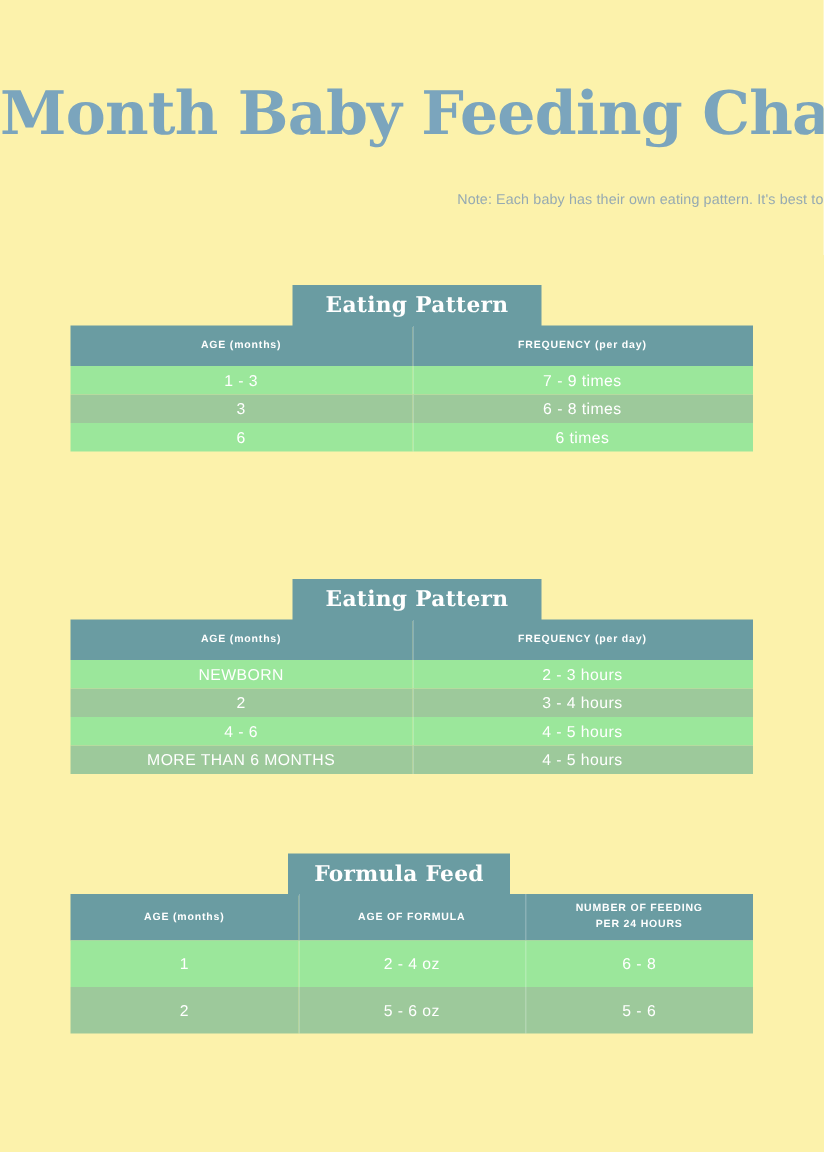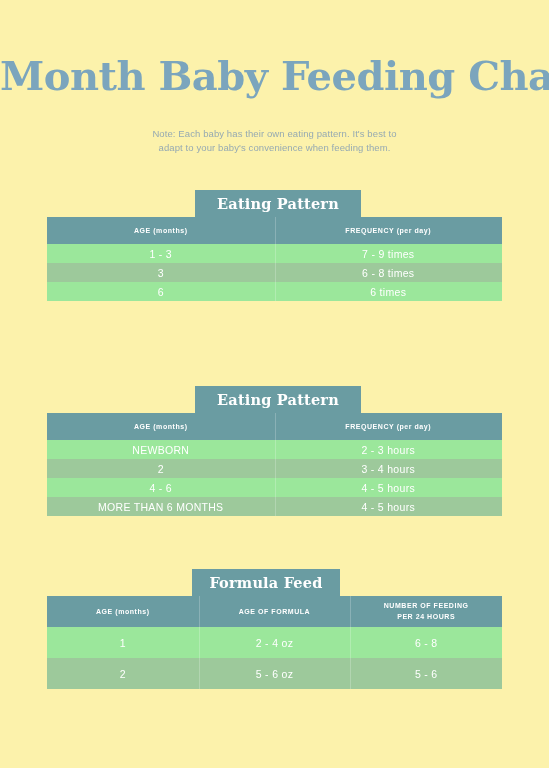--- a/index.html
+++ b/index.html
@@ -40,21 +40,21 @@
     position: absolute;
     top: 127px;
     left: 0;
     width: 549px;
     text-align: center;
     color: #96AAB2;
     font-size: 9.5px;
     line-height: 14px;
     letter-spacing: 0.1px;
   }
-  .note span { display: block; }
+  .note span { display: block; text-align: right; }
 
   
   .table-block {
     position: absolute;
     left: 47px;
     width: 455px;
   }
 
   .tab {
     position: absolute;
@@ -124,21 +124,20 @@
 </style>
 </head>
 <body>
 
 <div id="poster">
 
   <div class="title">Month Baby Feeding Chart</div>
 
   <div class="note">
     <span>Note: Each baby has their own eating pattern. It's best to</span>
-    <span>adapt to your baby's convenience when feeding them.</span>
   </div>
 
   <div class="table-block" id="block-eating-pattern-daily">
     <div class="tab">Eating Pattern</div>
     <table class="grid">
       <thead>
         <tr>
             <th>AGE (months)</th>
             <th>FREQUENCY (per day)</th>
           </tr>

